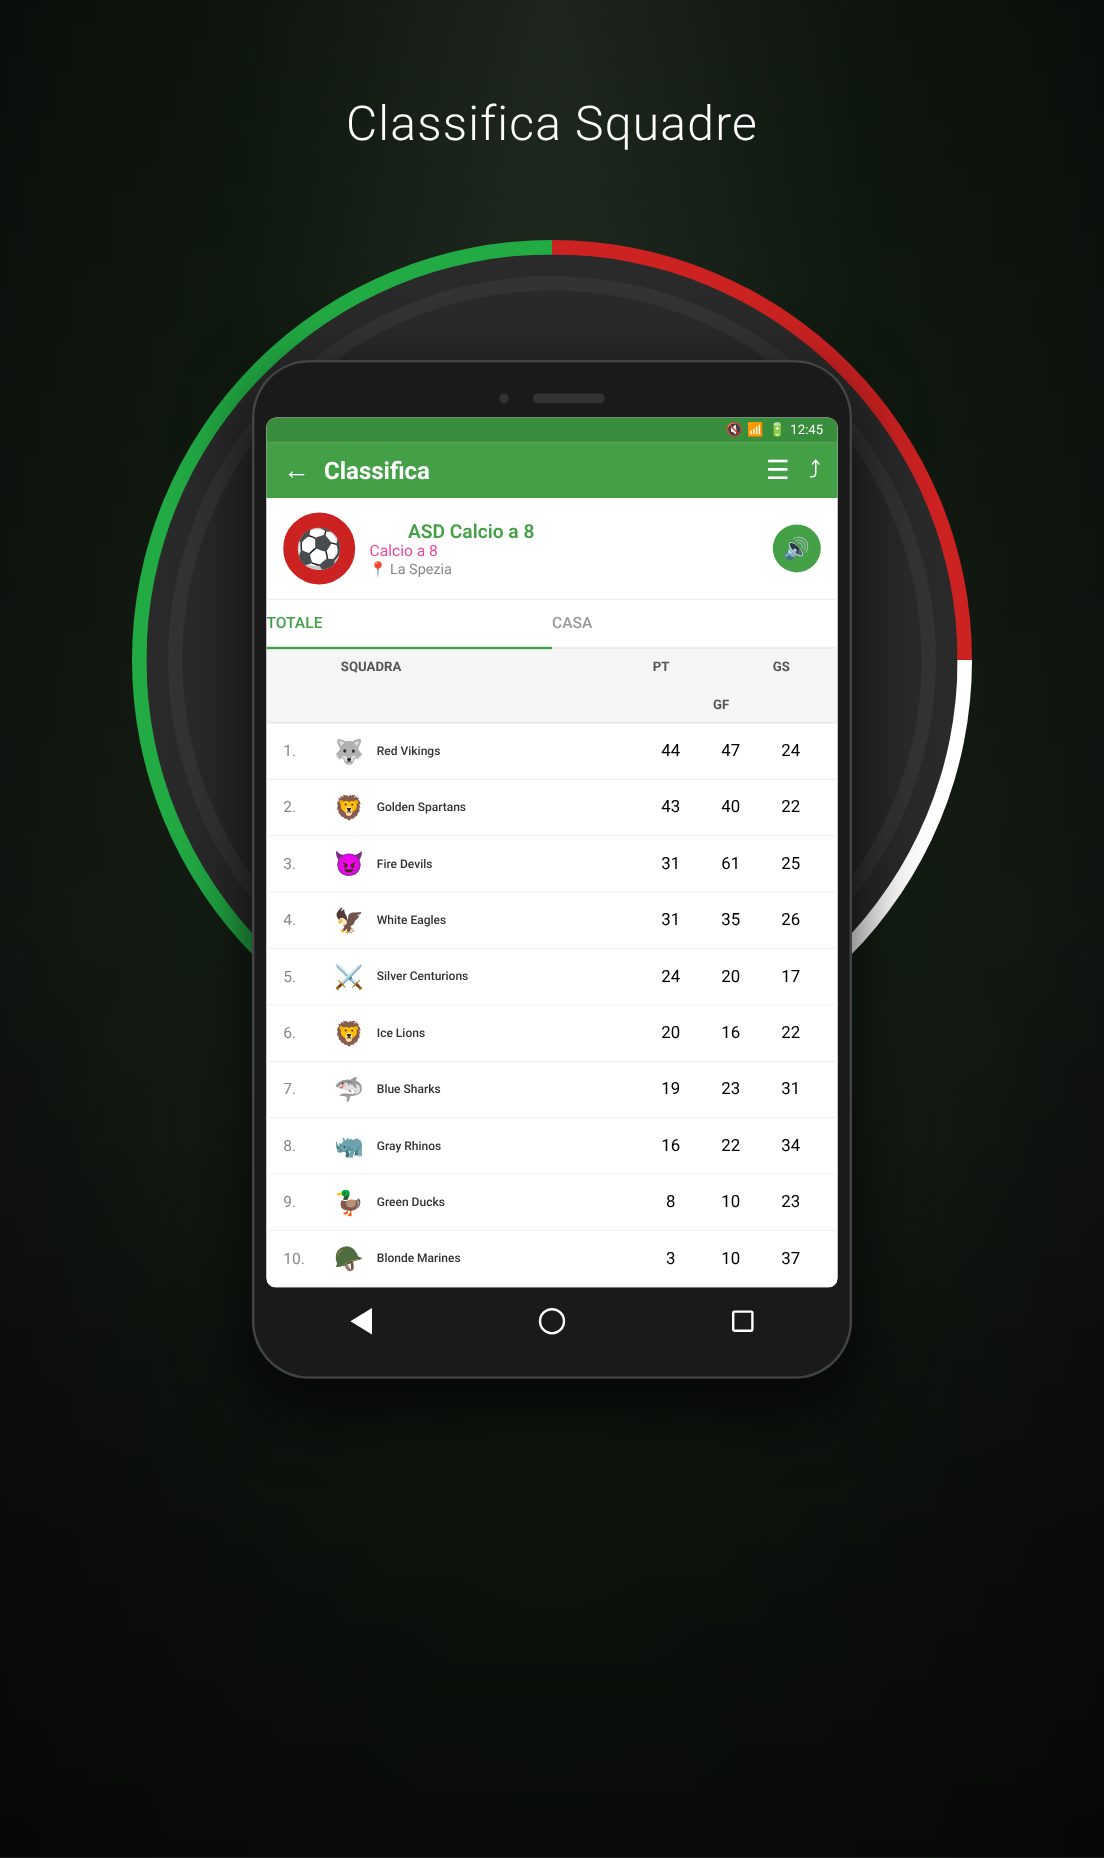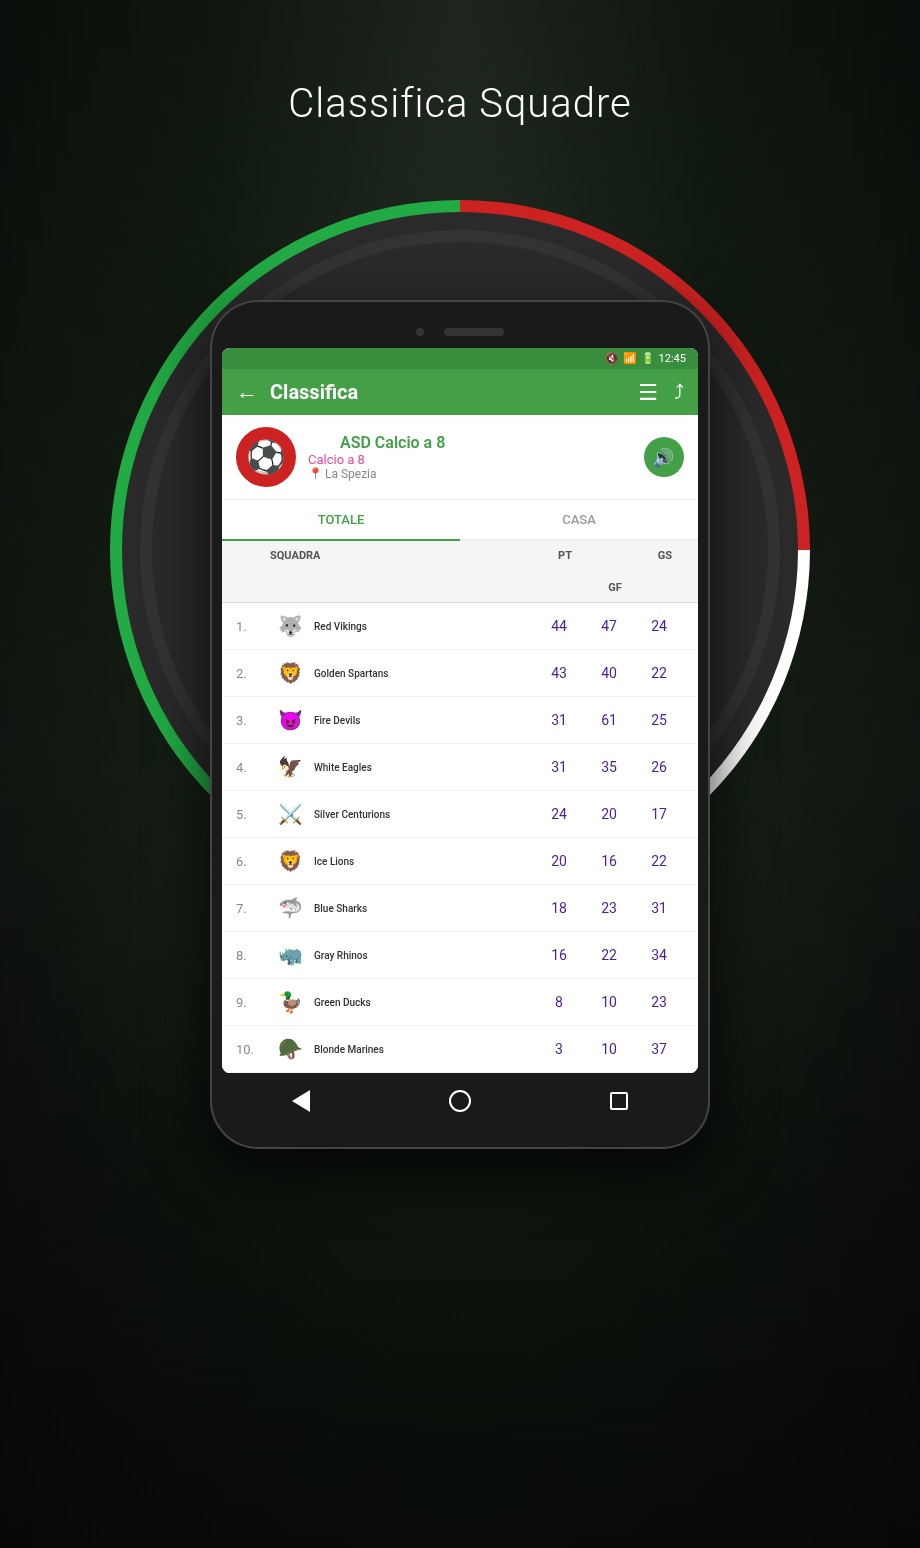--- a/index.html
+++ b/index.html
@@ -207,21 +207,20 @@
     }
 
     
     .tab-bar {
       display: flex;
       background: white;
       border-bottom: 2px solid #eee;
     }
     .tab-item {
       flex: 1;
-      text-align: center;
       padding: 12px 0;
       font-size: 13px;
       font-weight: 500;
       color: #999;
       cursor: pointer;
       position: relative;
     }
     .tab-item.active {
       color: #43a047;
     }
@@ -232,21 +231,21 @@
       left: 0; right: 0;
       height: 2px;
       background: #43a047;
     }
 
     
     .table-header {
       display: grid;
       grid-template-columns: 40px 1fr 50px 50px 50px;
       background: #f5f5f5;
-      padding: 8px 8px;
+      padding: 8px 22px;
       font-size: 11px;
       font-weight: 700;
       color: #555;
       text-transform: uppercase;
       border-bottom: 1px solid #ddd;
     }
     .table-row {
       display: grid;
       grid-template-columns: 40px 1fr 50px 50px 50px;
       padding: 8px 14px;
@@ -275,21 +274,21 @@
       flex-shrink: 0;
     }
     .team-name {
       font-size: 10px;
       font-weight: 500;
       color: #333;
     }
     .row-stat {
       text-align: center;
       font-size: 14px;
-      color: #4c1d95;
+      color: #000000;
     }
 
     
     .phone-bottom {
       background: #1a1a1a;
       display: flex;
       justify-content: space-around;
       align-items: center;
       padding: 14px 0;
     }
@@ -440,21 +439,21 @@
     <div class="row-stat">20</div>
     <div class="row-stat">16</div>
     <div class="row-stat">22</div>
   </div>
           <div class="table-row">
     <div class="row-rank">7.</div>
     <div class="row-team">
       <div class="team-logo">🦈</div>
       <span class="team-name">Blue Sharks</span>
     </div>
-    <div class="row-stat">18</div>
+    <div class="row-stat">19</div>
     <div class="row-stat">23</div>
     <div class="row-stat">31</div>
   </div>
           <div class="table-row">
     <div class="row-rank">8.</div>
     <div class="row-team">
       <div class="team-logo">🦏</div>
       <span class="team-name">Gray Rhinos</span>
     </div>
     <div class="row-stat">16</div>

